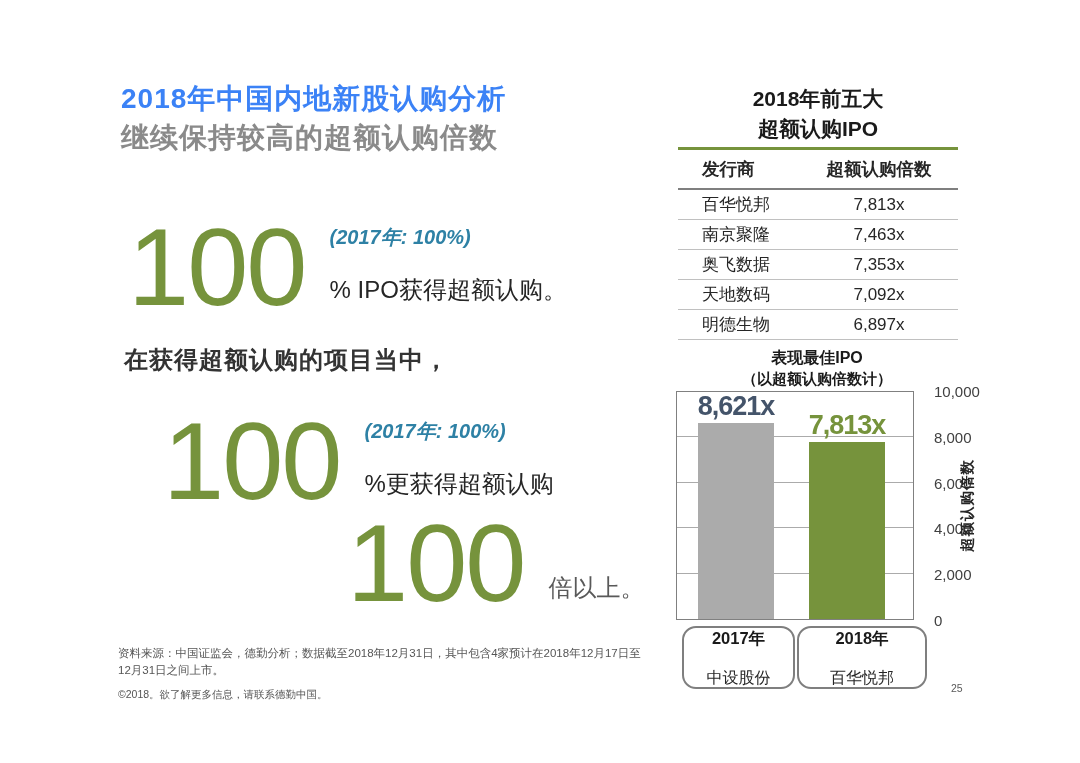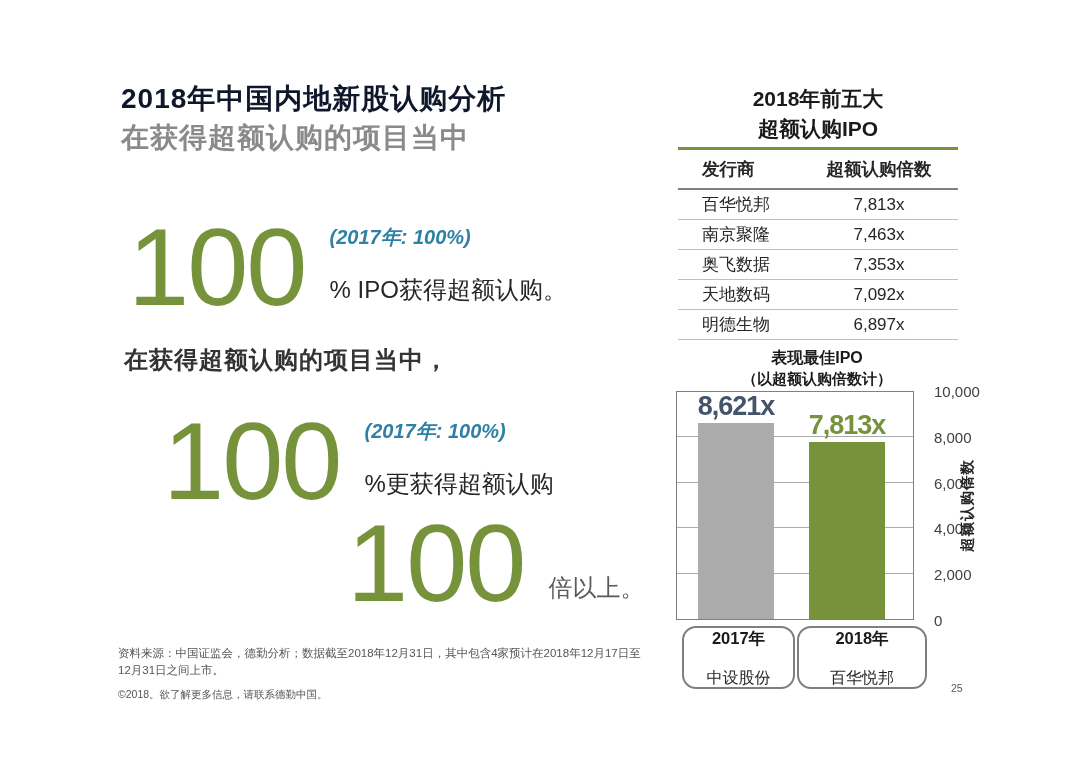--- a/index.html
+++ b/index.html
@@ -9,21 +9,21 @@
     --navy:#44546A;
     --gray-bar:#ABABAB;
     --sub-gray:#8A8A8A;
   }
   *{margin:0;padding:0;box-sizing:border-box;}
   html,body{background:#fff;}
   body{font-family:"Liberation Sans","DejaVu Sans",sans-serif;color:#262626;}
   #slide{position:relative;width:1080px;height:763px;background:#ffffff;overflow:hidden;}
 
   
-  .slide-title{position:absolute;left:121px;top:80px;font-size:28px;font-weight:700;color:#0f172a;letter-spacing:1px;}
+  .slide-title{position:absolute;left:121px;top:80px;font-size:28px;font-weight:700;color:#3b82f6;letter-spacing:1px;}
   .slide-subtitle{position:absolute;left:121px;top:119px;font-size:28px;font-weight:700;color:var(--sub-gray);letter-spacing:1px;}
 
   .stat{position:absolute;display:flex;align-items:flex-end;}
   .stat-big{font-size:110px;line-height:82px;font-weight:400;color:var(--green);letter-spacing:-2px;}
   .stat-side{display:flex;flex-direction:column;justify-content:space-between;margin-left:24px;height:84px;padding-bottom:2px;}
   .stat-ann{font-size:20px;font-style:italic;font-weight:700;color:var(--blue);white-space:nowrap;}
   .stat-suffix{font-size:24px;color:#262626;white-space:nowrap;}
   #stat1{left:128px;top:224px;}
   #stat2{left:163px;top:418px;}
   #stat3{left:347px;top:522px;}
@@ -64,21 +64,21 @@
   #cat1{left:797px;width:130px;}
   .cat-year{font-size:16.5px;font-weight:700;color:#1a1a1a;}
   .cat-company{font-size:16px;color:#262626;}
 </style>
 </head>
 <body>
 
 <div id="slide">
 
   <div class="slide-title">2018年中国内地新股认购分析</div>
-  <div class="slide-subtitle">在获得超额认购的项目当中</div>
+  <div class="slide-subtitle">继续保持较高的超额认购倍数</div>
 
   <div class="stat" id="stat1">
     <span class="stat-big">100</span>
     <span class="stat-side">
       <span class="stat-ann">(2017年: 100%)</span>
       <span class="stat-suffix">% IPO获得超额认购。</span>
     </span>
   </div>
 
   <div class="stat-intro">在获得超额认购的项目当中，</div>

